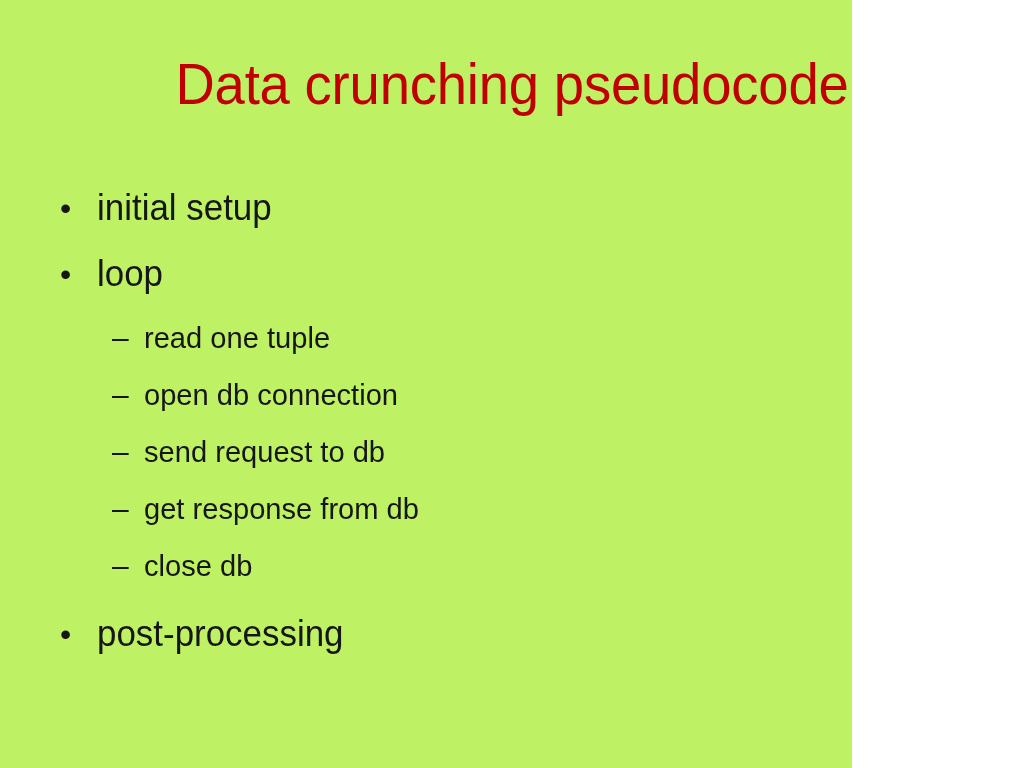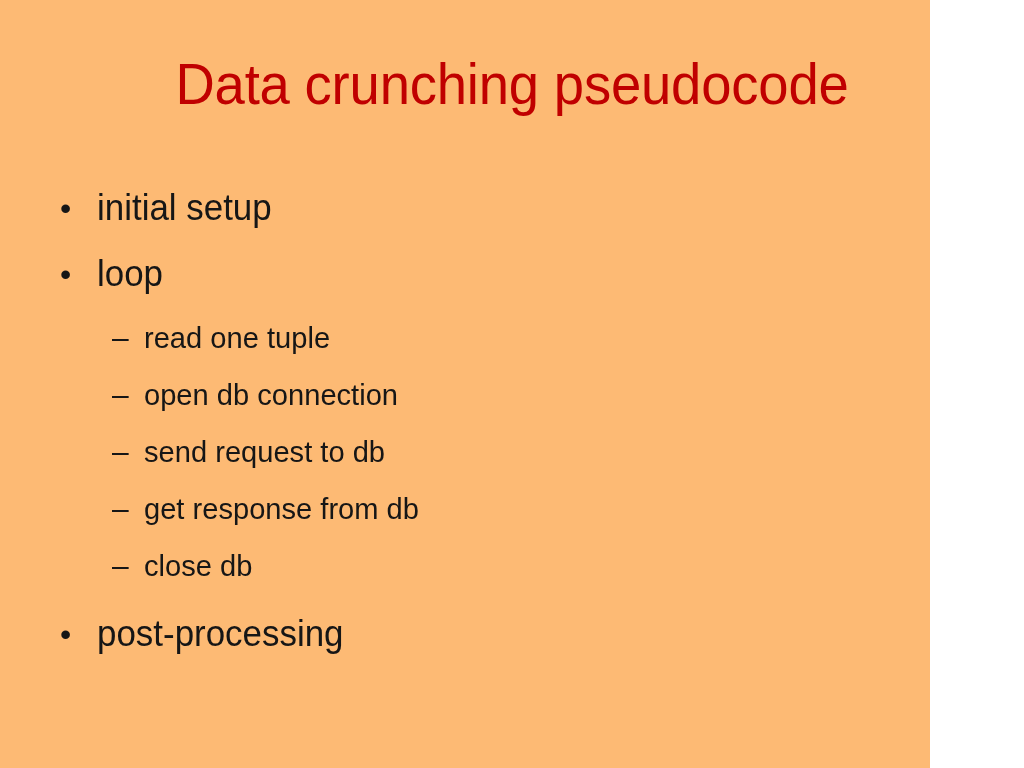--- a/index.html
+++ b/index.html
@@ -10,23 +10,23 @@
   body {
     width: 1024px;
     height: 768px;
     background: #ffffff;
     font-family: "Liberation Sans", "DejaVu Sans", sans-serif;
     overflow: hidden;
   }
 
   .slide {
     position: relative;
-    width: 930px;
+    width: 852px;
     height: 768px;
-    background: #fdba74;
+    background: #bef264;
     box-sizing: border-box;
   }
 
   
   .slide-title {
     position: absolute;
     left: 0;
     top: 54px;
     width: 1024px;
     text-align: center;

